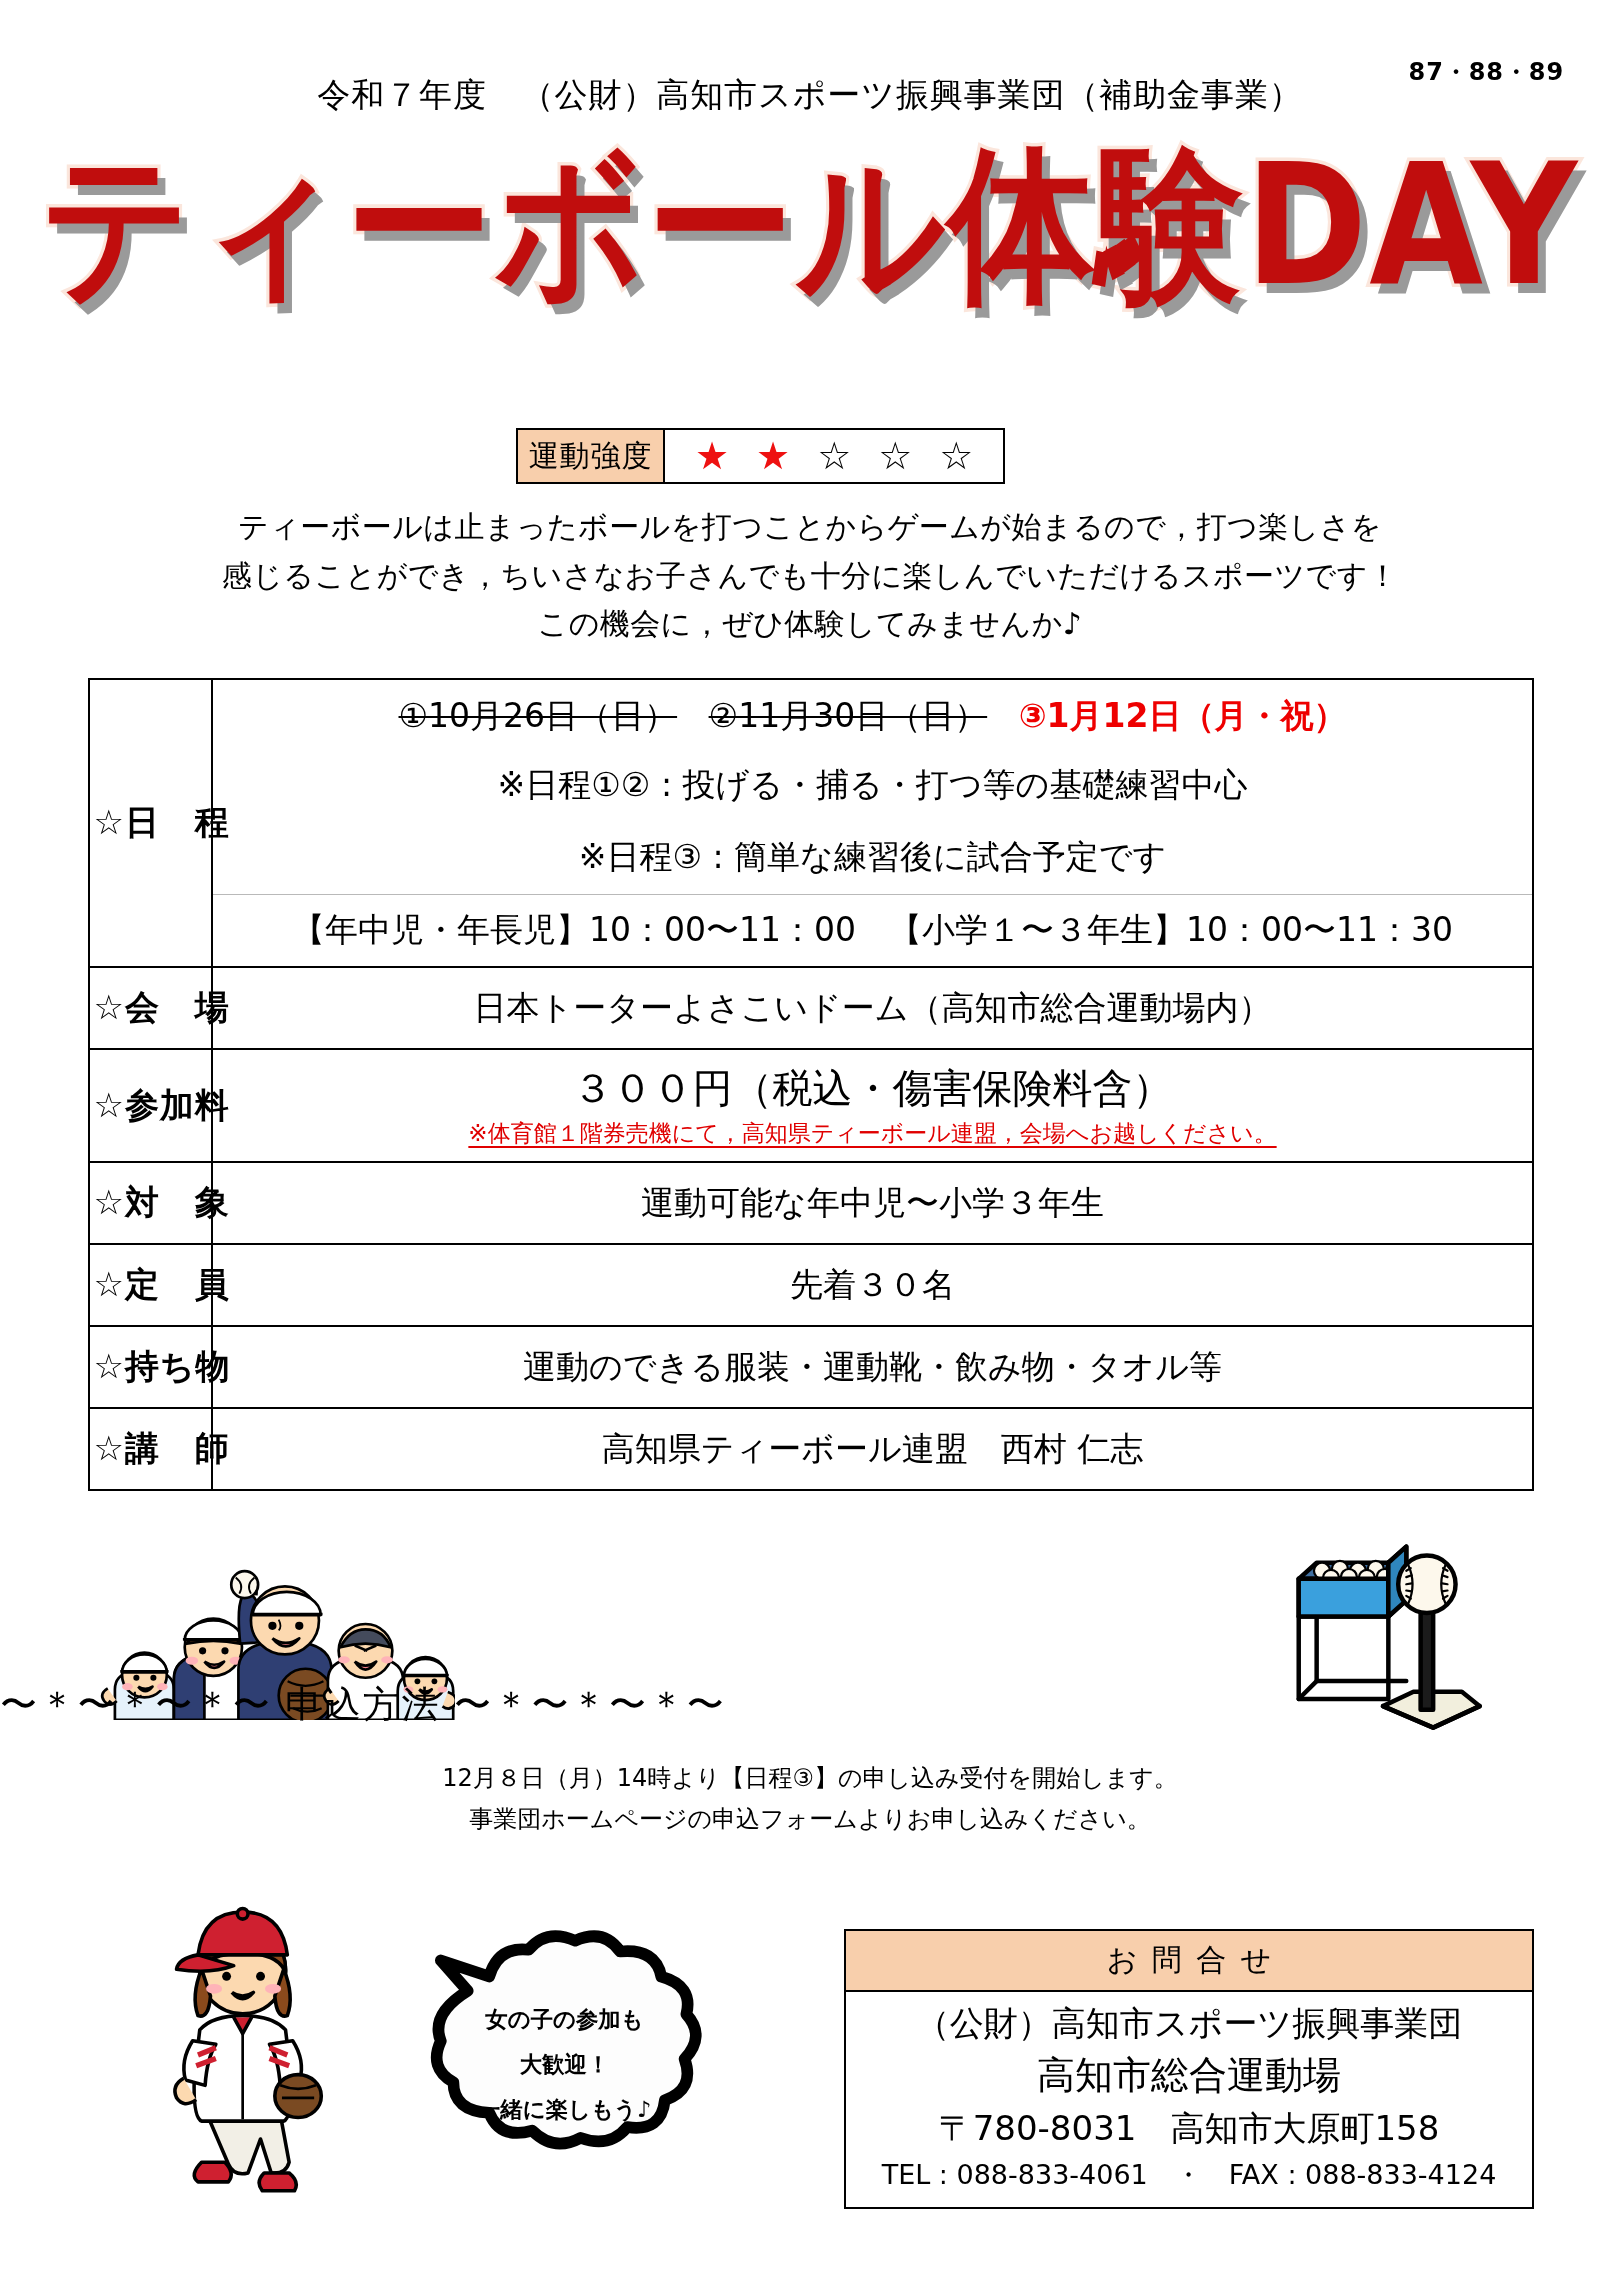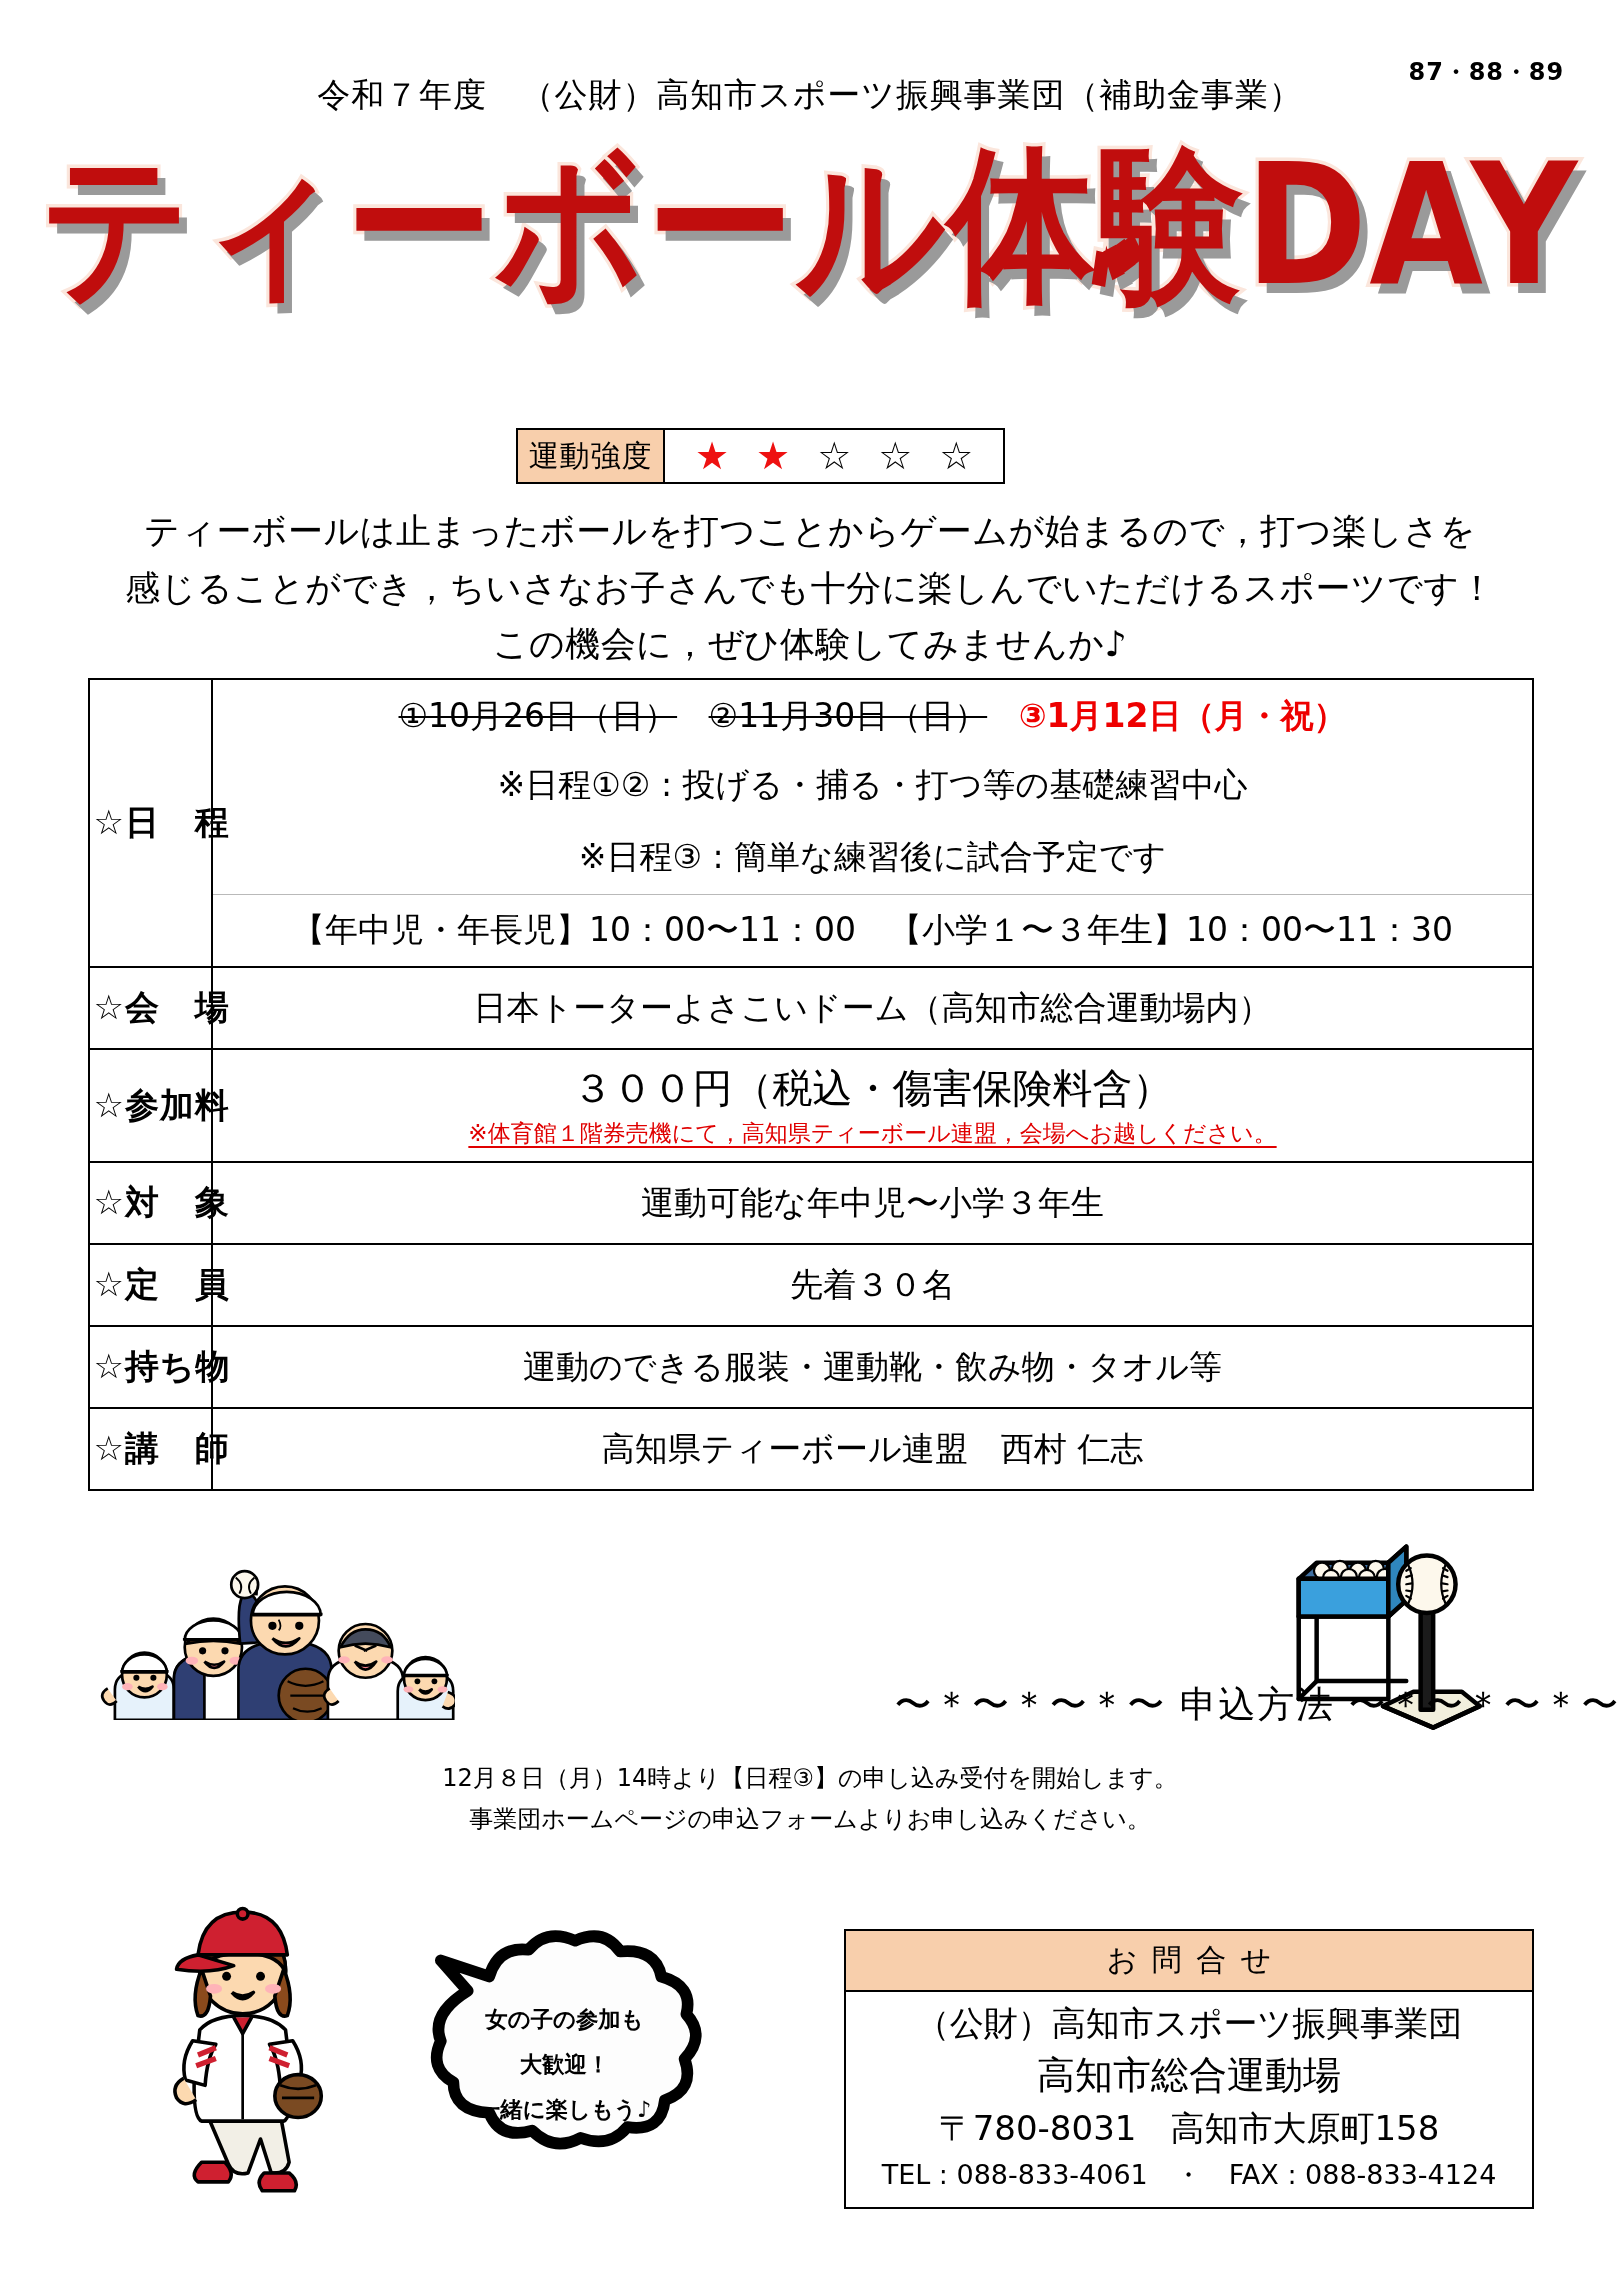--- a/index.html
+++ b/index.html
@@ -65,21 +65,21 @@
     gap: 27px; padding: 0 30px;
   }
   .star { font-size: 38px; line-height: 1; }
   .star.filled { color: #ee1111; }
   .star.empty { color: #000000; }
 
   
   .lead {
     position: absolute; top: 503px; left: 0; width: 1620px;
     text-align: center;
-    font-size: 35px;
+    font-size: 30px;
     line-height: 1.62;
     letter-spacing: 0.4px;
   }
   .lead div { white-space: nowrap; }
 
   
   .info-table {
     position: absolute; top: 678px; left: 88px;
     width: 1446px;
     border-collapse: collapse;
@@ -120,21 +120,21 @@
     text-decoration: underline; text-underline-offset: 4.5px;
     padding-bottom: 5.4px; white-space: nowrap;
   }
 
   
   .kids-art { position: absolute; top: 1554px; left: 97px; width: 358px; height: 166px; }
   .tee-art  { position: absolute; top: 1543px; left: 1279px; width: 242px; height: 199px; }
 
   .apply-banner {
     position: absolute; top: 1680px; left: 0; width: 1620px;
-    text-align: right; font-size: 37px; letter-spacing: 1.8px;
+    text-align: left; font-size: 37px; letter-spacing: 1.8px;
     white-space: nowrap;
   }
   .apply-body {
     position: absolute; top: 1758px; left: 0; width: 1620px;
     text-align: center; font-size: 24px; line-height: 1.7;
   }
   .apply-body div { white-space: nowrap; }
 
   
   .girl-art { position: absolute; top: 1894px; left: 139px; width: 210px; height: 313px; }

